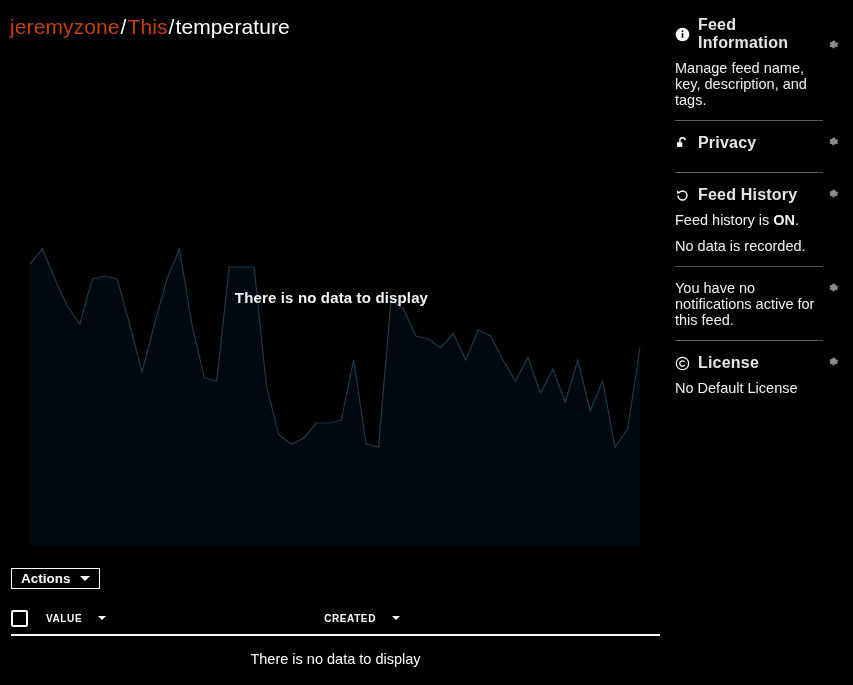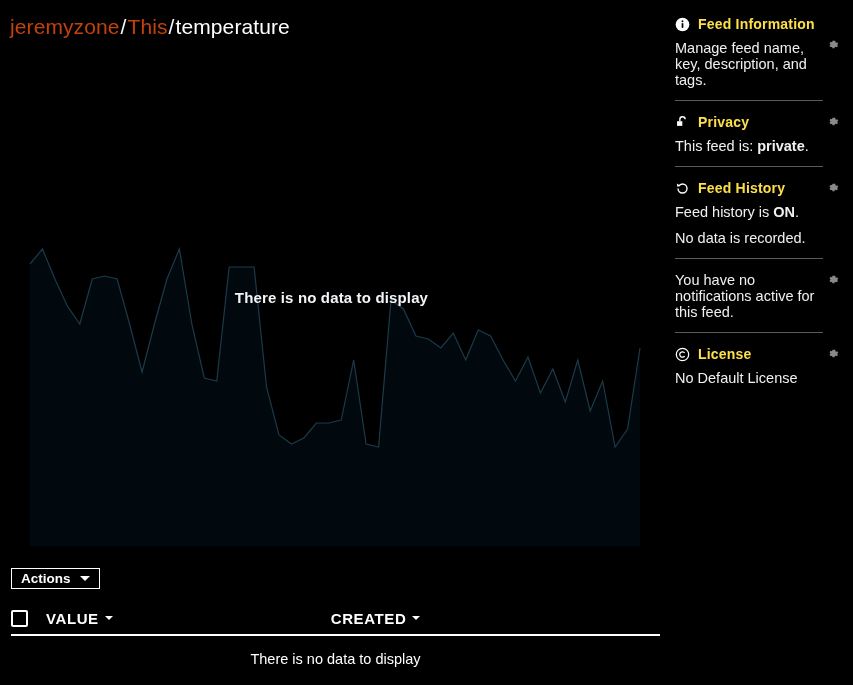--- a/index.html
+++ b/index.html
@@ -63,22 +63,22 @@
     border-bottom: 2px solid #ffffff;
     padding-bottom: 4px;
   }
   #select-all-checkbox {
     width: 17px; height: 17px;
     border: 2px solid #ffffff; border-radius: 2px;
     background: transparent; cursor: pointer;
     flex: 0 0 auto;
   }
   .th {
-    display: flex; align-items: center; gap: 6px;
-    color: #ffffff; font-size: 15px; font-weight: 700;
+    display: flex; align-items: center; gap: 16px;
+    color: #ffffff; font-size: 10px; font-weight: 700;
     letter-spacing: .6px; cursor: pointer;
   }
   #th-value   { margin-left: 18px; }
   #th-created { margin-left: 218px; }
   #table-empty-row {
     height: 46px; display: flex; align-items: center; justify-content: center;
     color: #ffffff; font-size: 14.5px; font-weight: 400;
   }
 
   
@@ -92,21 +92,21 @@
   .panel-head {
     display: flex; align-items: center; gap: 8px;
     margin-bottom: 8px;
   }
   .panel-icon {
     width: 15px; height: 15px;
     display: inline-flex; align-items: center; justify-content: center;
     color: #ffffff; flex: 0 0 auto;
   }
   .panel-title {
-    color: #fde047; font-size: 14px; font-weight: 700; letter-spacing: .2px;
+    color: #e5e5e5; font-size: 16px; font-weight: 700; letter-spacing: .2px;
   }
   .gear {
     position: absolute; right: -17px; width: 14px; height: 14px;
     color: #8a8a8a; cursor: pointer;
     display: inline-flex; align-items: center; justify-content: center;
   }
   .panel-body {
     color: #f0f0f0; font-size: 14.5px; line-height: 16px; font-weight: 400;
   }
   .panel-body b { font-weight: 700; }
@@ -188,21 +188,20 @@
         </span>
         <span class="panel-title">Privacy</span>
       </div>
       <span class="gear">
         <svg width="14" height="14" viewBox="0 0 16 16" fill="#8a8a8a">
             <path d="M8 5.3a2.7 2.7 0 100 5.4 2.7 2.7 0 000-5.4zm0 4a1.3 1.3 0 110-2.6 1.3 1.3 0 010 2.6z"></path>
             <path d="M14 9.1l-1.1-.6a5 5 0 000-1l1.1-.6-1.1-2-1.2.5a5 5 0 00-.9-.5L10.6 3h-2.3v.1H7.4L7.2 4.3a5 5 0 00-.9.5L5.1 4.3 4 6.3l1.1.6a5 5 0 000 1L4 8.5l1.1 2 1.2-.5a5 5 0 00.9.5l.2 1.2h2.3l.2-1.2a5 5 0 00.9-.5l1.2.5L14 9.1z"></path>
           </svg>
       </span>
       <div class="panel-body">
-        <p><span>This feed is: </span><b>private</b><span>.</span></p>
       </div>
     </div>
 
     <div class="panel" id="panel-feed-history">
       <div class="panel-head">
         <span class="panel-icon">
           <svg width="15" height="15" viewBox="0 0 16 16">
               <path d="M3.2 8a4.8 4.8 0 104.8-4.8c-1.8 0-3.3 1-4.1 2.4" fill="none" stroke="#fff" stroke-width="1.5"></path>
               <path d="M2 2.6l.4 3.6 3.3-1.2z" fill="#fff"></path>
             </svg>

